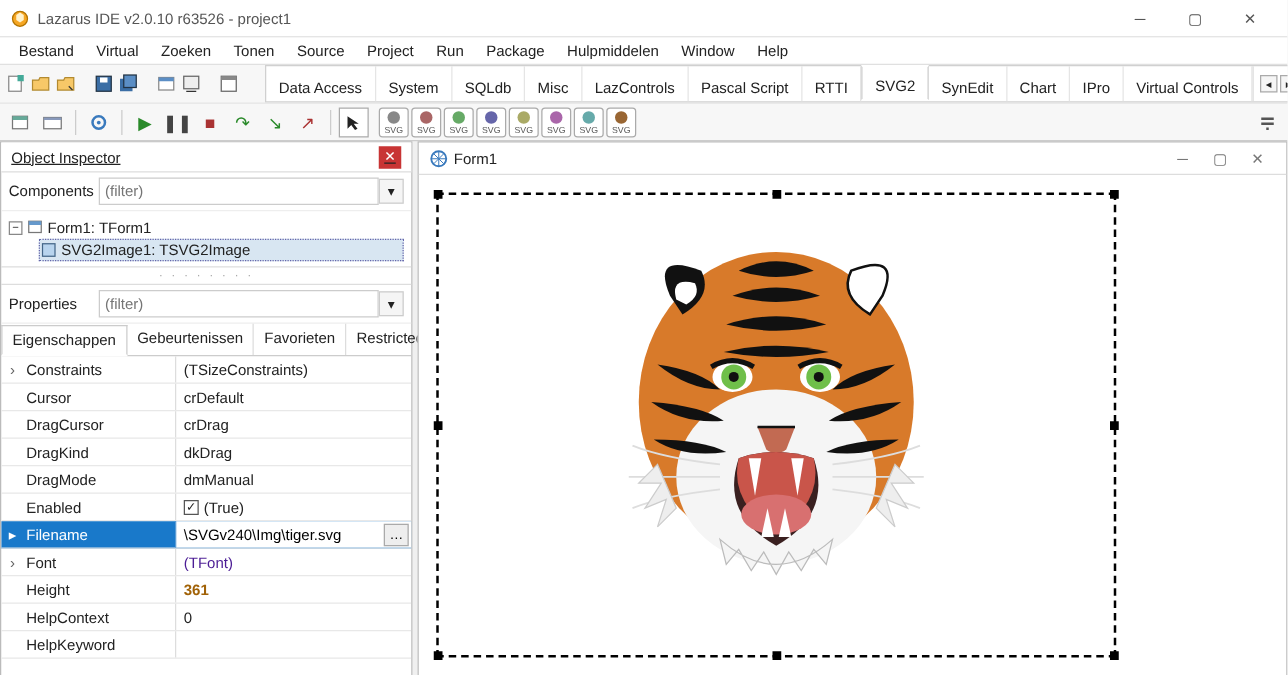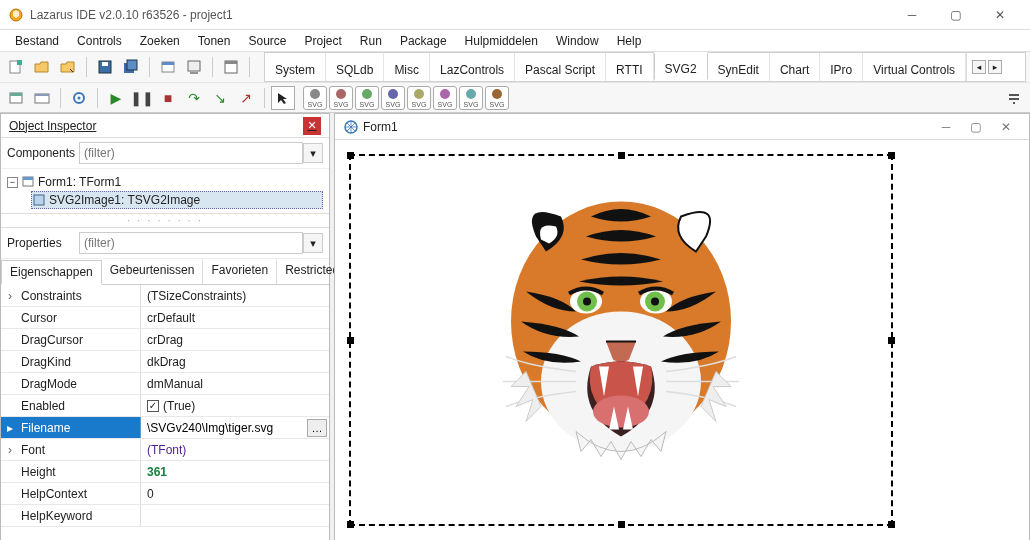--- a/index.html
+++ b/index.html
@@ -102,21 +102,21 @@
   
   .prop-grid{ flex:1; overflow:auto;}
   .prop-row{ display:flex; height:22px; border-bottom:1px solid #e8e8e8; align-items:center;}
   .prop-row .exp-col{width:18px;text-align:center;color:#666;}
   .prop-row .name{width:122px; padding-left:2px; border-right:1px solid #ddd; height:100%; display:flex;align-items:center;}
   .prop-row .val{flex:1; padding-left:6px; height:100%; display:flex; align-items:center;}
   .prop-row.selected{ background:#1979ca; color:#fff;}
   .prop-row.selected .name{border-right-color:#5a9bd4;}
   .prop-row.selected .val{ background:#fff; color:#000;}
   .prop-row .ellipsis-btn{ width:20px;height:18px;border:1px solid #aaa;background:#eee;margin-right:2px;display:flex;align-items:center;justify-content:center;font-size:11px;}
-  .val .bold{font-weight:bold; color:#15803d;}
+  .val .bold{font-weight:bold; color:#a16207;}
   .val .tfont{color:#4c1d95;}
   
   .designer { flex:1; background:#fff; position:relative; border:1px solid #bbb; margin-left:4px;}
   .dform-title{ height:26px; display:flex; align-items:center; padding:0 8px; border-bottom:1px solid #ddd;}
   .dform-title .ficon{width:16px;height:16px;margin-right:4px;}
   .dform-title .spacer{flex:1;}
   .dform-title .wbtn{width:30px;text-align:center;color:#777;}
   .canvas {
     position:absolute; left:6px; top:32px; right:6px; bottom:6px;
     background-image: radial-gradient(#bbb 0.5px, transparent 0.5px);
@@ -144,21 +144,21 @@
       <path d="M5 5 L8 3 L11 5 L11 9 L8 11 L5 9 Z" fill="#fff2cc"></path>
     </svg>
   <span class="title">Lazarus IDE v2.0.10 r63526 - project1</span>
   <div class="win-btn">─</div>
   <div class="win-btn">▢</div>
   <div class="win-btn">✕</div>
 </div>
 
 <div class="menubar">
   <span>Bestand</span>
-  <span>Controls</span>
+  <span>Virtual</span>
   <span>Zoeken</span>
   <span>Tonen</span>
   <span>Source</span>
   <span>Project</span>
   <span>Run</span>
   <span>Package</span>
   <span>Hulpmiddelen</span>
   <span>Window</span>
   <span>Help</span>
 </div>
@@ -211,20 +211,21 @@
     <div class="sep"></div>
     <div class="tbbtn">
         <svg width="16" height="16">
           <rect x="2" y="2" width="12" height="12" fill="#fff" stroke="#666"></rect>
           <rect x="2" y="2" width="12" height="3" fill="#888"></rect>
         </svg>
       </div>
     <div class="sep"></div>
 
     <div class="palette">
+      <div class="ptab">Data Access</div>
       <div class="ptab">System</div>
       <div class="ptab">SQLdb</div>
       <div class="ptab">Misc</div>
       <div class="ptab">LazControls</div>
       <div class="ptab">Pascal Script</div>
       <div class="ptab">RTTI</div>
       <div class="ptab active">SVG2</div>
       <div class="ptab">SynEdit</div>
       <div class="ptab">Chart</div>
       <div class="ptab">IPro</div>

